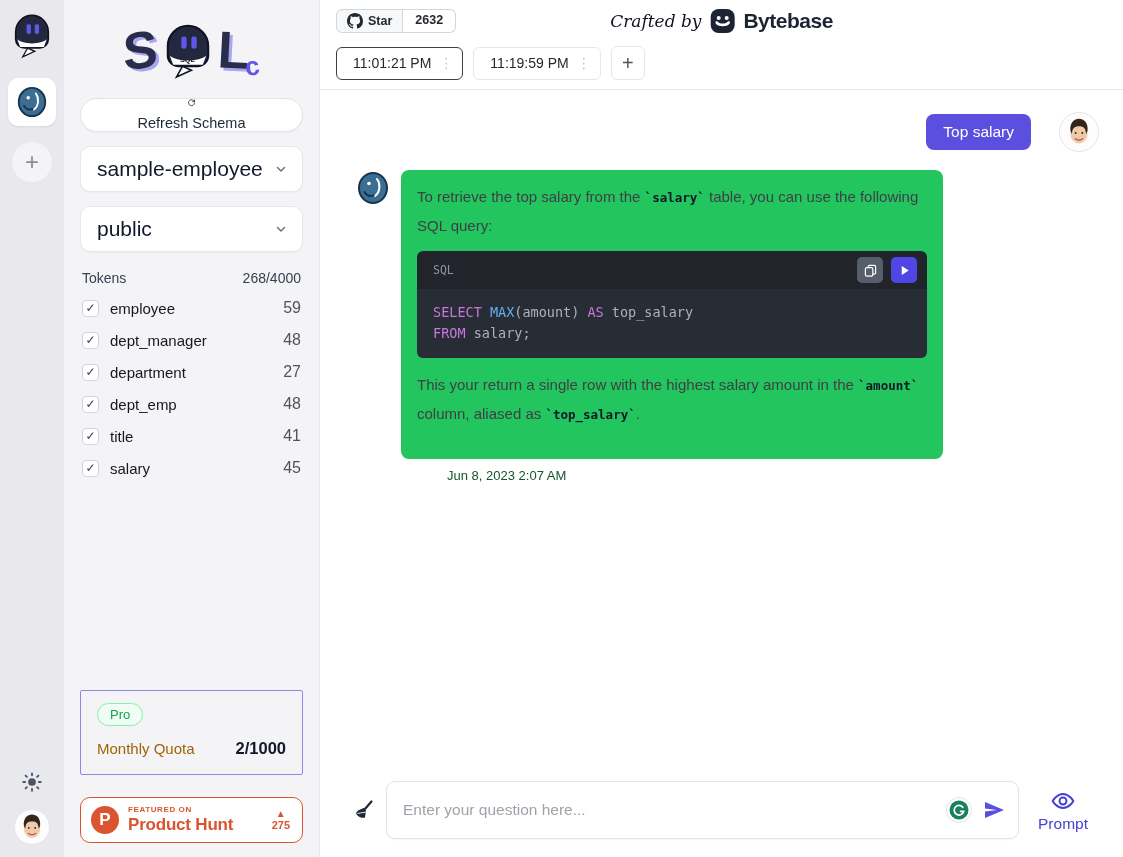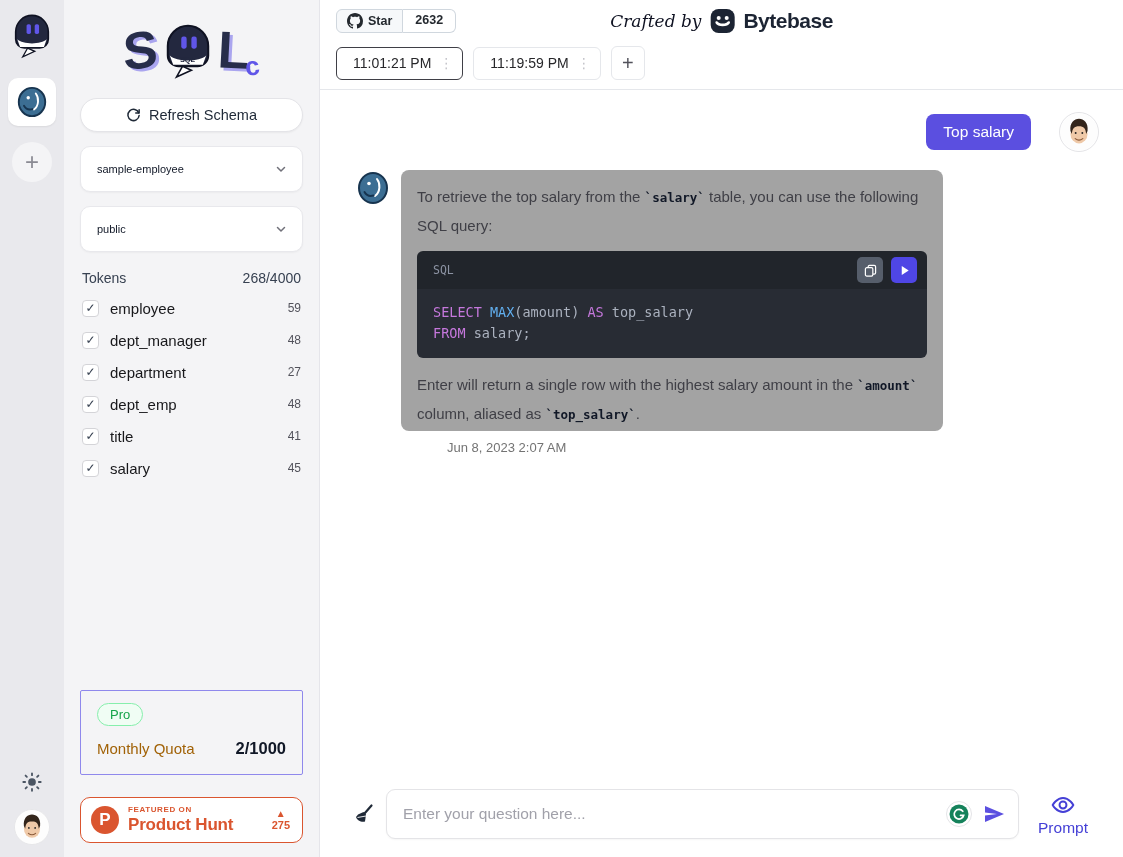--- a/index.html
+++ b/index.html
@@ -15,26 +15,26 @@
   .rail-sun { margin-bottom:16px; cursor:pointer; display:flex; }
   .rail-user { width:36px; height:36px; border-radius:50%; overflow:hidden; cursor:pointer; }
 
   
   .sidebar { width:256px; background:#f4f4f6; border-right:1px solid #e5e5ea; display:flex; flex-direction:column; padding:8px 16px 14px; flex:none; }
   .logo-row { height:84px; display:flex; align-items:center; justify-content:center; margin-bottom:6px; }
   .logo-letter { font-size:52px; font-weight:900; color:#272d4a; text-shadow:3px 3px 0 rgba(96,86,232,.5); line-height:1; }
   .logo-s { transform:rotate(-7deg) skewX(-4deg); margin-right:2px; }
   .logo-l { transform:rotate(3deg); margin-left:2px; }
   .logo-c { font-size:26px; font-weight:900; color:#6056e8; align-self:flex-end; margin:0 0 10px -4px; transform:rotate(-8deg); }
-  .refresh-btn { height:34px; background:#fff; border:1px solid #e4e4e8; border-radius:17px; display:flex; align-items:center; justify-content:center; gap:8px; font-size:14.5px; color:#1f2937; box-shadow:0 1px 2px rgba(0,0,0,.05); cursor:pointer; }
-  .select { height:46px; background:#fff; border:1px solid #e8e8ec; border-radius:10px; display:flex; align-items:center; justify-content:space-between; padding:0 14px 0 16px; font-size:11px; color:#111827; margin-top:14px; box-shadow:0 1px 2px rgba(0,0,0,.04); cursor:pointer; }
+  .refresh-btn { height:34px; background:#fff; border:1px solid #e4e4e8; border-radius:17px; display:flex; align-items:center; justify-content:center; gap:8px; font-size:14.5px; color:#1f2937; box-shadow:0 1px 2px rgba(0,0,0,.05); cursor:pointer;flex-direction:column; }
+  .select { height:46px; background:#fff; border:1px solid #e8e8ec; border-radius:10px; display:flex; align-items:center; justify-content:space-between; padding:0 14px 0 16px; font-size:21px; color:#111827; margin-top:14px; box-shadow:0 1px 2px rgba(0,0,0,.04); cursor:pointer; }
   .tokens-row { display:flex; justify-content:space-between; margin:18px 2px 6px; font-size:14px; color:#374151; }
   .table-row { height:32px; display:flex; align-items:center; gap:11px; padding:0 2px; font-size:15px; color:#18181b; cursor:pointer; }
   .checkbox { width:17px; height:17px; background:#fff; border:1px solid #d4d4d8; border-radius:4px; color:#374151; font-size:12px; line-height:1; display:flex; align-items:center; justify-content:center; cursor:pointer; }
-  .table-count { margin-left:auto; color:#52525b; font-size:12px; }
+  .table-count { margin-left:auto; color:#52525b; font-size:16px; }
   .side-spacer { flex:1; }
   .pro-card { border:1px solid #8f88ec; border-radius:2px; padding:12px 16px 16px; }
   .pro-badge { display:inline-block; padding:3px 12px; border:1px solid #86efac; background:#f0fdf4; color:#16a34a; font-size:13px; border-radius:999px; }
   .quota-row { display:flex; justify-content:space-between; align-items:baseline; margin-top:13px; }
   .quota-label { font-size:15px; color:#a16207; }
   .quota-value { font-size:16.5px; font-weight:600; color:#111827; }
   .ph-card { margin-top:22px; border:1.5px solid #da552f; border-radius:10px; height:46px; display:flex; align-items:center; padding:0 12px 0 10px; gap:9px; background:#fff; cursor:pointer; }
   .ph-logo { width:28px; height:28px; border-radius:50%; background:#da552f; color:#fff; font-weight:800; font-size:17px; display:flex; align-items:center; justify-content:center; flex:none; }
   .ph-featured { font-size:8px; font-weight:700; color:#da552f; letter-spacing:.6px; }
   .ph-name { font-size:17px; font-weight:800; color:#da552f; letter-spacing:-.2px; margin-top:1px; }
@@ -56,38 +56,38 @@
   .tab.active { border-color:#3f3f46; }
   .tab-dots { color:#c4c4ca; font-size:14px; cursor:pointer; }
   .tab-add { width:34px; height:34px; border:1px solid #e5e7eb; border-radius:6px; color:#52525b; font-size:20px; font-weight:300; display:flex; align-items:center; justify-content:center; cursor:pointer; }
 
   .chat { flex:1; padding:22px 24px 0 35px; overflow:hidden; }
   .user-row { display:flex; justify-content:flex-end; align-items:flex-start; gap:28px; }
   .user-bubble { background:#5b4fe0; color:#fff; font-size:15.5px; padding:9px 17px; border-radius:8px; margin-top:2px; }
   .avatar-circle { width:40px; height:40px; border-radius:50%; border:1px solid #e4e4e7; background:#fff; overflow:hidden; flex:none; }
   .bot-row { display:flex; align-items:flex-start; gap:10px; margin-top:18px; }
   .pg-avatar { width:36px; height:36px; flex:none; }
-  .bot-bubble { background:#a3a3a3; border-radius:8px; padding:13px 16px 2px; max-width:542px; font-size:15px; color:#3f3f46; line-height:28px; }
+  .bot-bubble { background:#22c55e; border-radius:8px; padding:13px 16px 30px; max-width:542px; font-size:15px; color:#3f3f46; line-height:28px; }
   .inline-code { font-family:"DejaVu Sans Mono",monospace; font-weight:700; font-size:12.5px; color:#111827; }
   .codeblock { margin:11px 0 13px; border-radius:6px; overflow:hidden; }
   .code-head { background:#21252b; height:38px; display:flex; align-items:center; padding:0 10px 0 16px; }
   .code-lang { font-family:"DejaVu Sans Mono",monospace; font-size:11.5px; color:#8c93a3; }
   .code-actions { margin-left:auto; display:flex; gap:8px; }
   .code-btn { width:26px; height:26px; border-radius:5px; display:flex; align-items:center; justify-content:center; cursor:pointer; border:none; }
   .copy-btn { background:#565e6b; }
   .play-btn { background:#4f46e5; }
   .code-body { background:#282c34; padding:13px 16px 14px; font-family:"DejaVu Sans Mono",monospace; font-size:13.5px; line-height:21px; white-space:pre; }
   .tok-kw { color:#c678dd; }
   .tok-fn { color:#61afef; }
   .tok-plain { color:#abb2bf; }
-  .timestamp { margin:9px 0 0 46px; font-size:13px; color:#737373; }
+  .timestamp { margin:9px 0 0 46px; font-size:13px; color:#14532d; }
 
   .footer { display:flex; align-items:center; padding:0 26px 18px 32px; gap:10px; }
   .broom { flex:none; display:flex; cursor:pointer; }
-  .input-wrap { flex:1; height:50px; background:#fff; border:1px solid #e4e4e7; border-radius:9px; display:flex; align-items:center; padding:0 12px 0 16px; box-shadow:0 1px 2px rgba(0,0,0,.04); gap:10px; }
+  .input-wrap { flex:1; height:58px; background:#fff; border:1px solid #e4e4e7; border-radius:9px; display:flex; align-items:center; padding:0 12px 0 16px; box-shadow:0 1px 2px rgba(0,0,0,.04); gap:10px; }
   .question-input { flex:1; border:none; outline:none; font-size:15.5px; color:#18181b; background:transparent; font-family:"Liberation Sans",sans-serif; min-width:0; }
   .question-input::placeholder { color:#a1a1aa; }
   .prompt-block { width:68px; display:flex; flex-direction:column; align-items:center; color:#4540d6; cursor:pointer; flex:none; }
   .prompt-label { font-size:15.5px; margin-top:1px; }
 </style>
 </head>
 <body>
 
 <aside class="rail">
   <div class="rail-bot">
@@ -299,21 +299,21 @@
                   <svg width="11" height="11" viewBox="0 0 12 12">
                     <path d="M3 1.2v9.6l7.6-4.8z" fill="#fff"></path>
                   </svg>
                 </button>
               </span>
             </div>
             <div class="code-body"><span class="tok-kw">SELECT </span><span class="tok-fn">MAX</span><span class="tok-plain">(amount) </span><span class="tok-kw">AS</span><span class="tok-plain"> top_salary</span>
 <span class="tok-kw">FROM</span><span class="tok-plain"> salary;</span></div>
           </div>
 
-          <span>Enter will return a single row with the highest salary amount in the </span><span class="inline-code">`amount`</span><span> column, aliased as </span><span class="inline-code">`top_salary`</span><span>.</span>
+          <span>This your return a single row with the highest salary amount in the </span><span class="inline-code">`amount`</span><span> column, aliased as </span><span class="inline-code">`top_salary`</span><span>.</span>
         </div>
         <div class="timestamp">Jun 8, 2023 2:07 AM</div>
       </div>
     </div>
   </div>
 
   <div class="footer">
     <span class="broom">
       <svg width="24" height="24" viewBox="0 0 24 24">
         <path d="M19.5 3.5l-7.2 8.2" stroke="#1f2937" stroke-width="2.2" stroke-linecap="round"></path>

